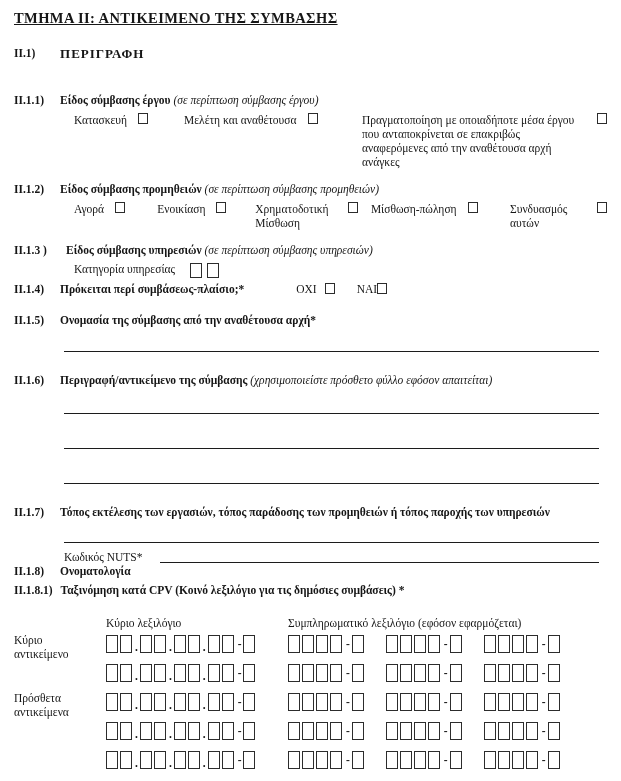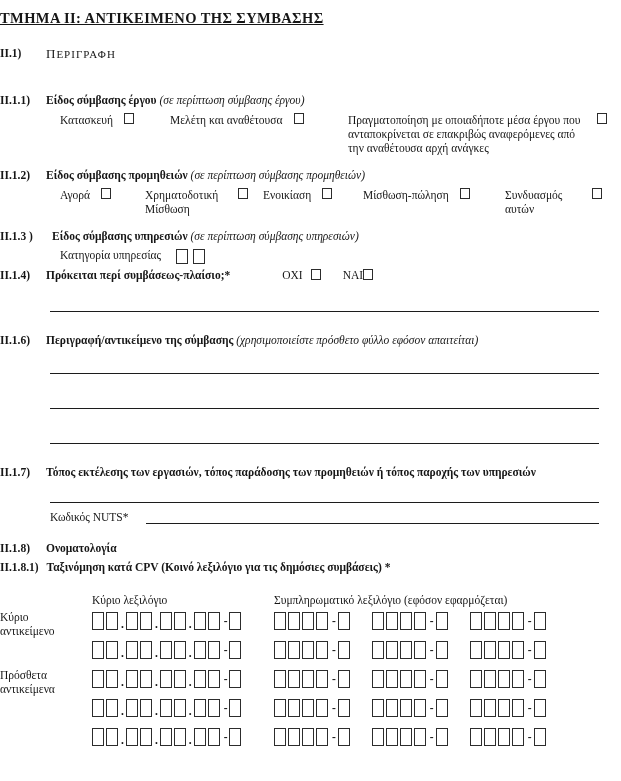--- a/index.html
+++ b/index.html
@@ -1,31 +1,31 @@
 <!DOCTYPE html>
 <html><head>
 <meta charset="utf-8">
 <style>
   html,body { margin:0; padding:0; background:#ffffff; }
   .page {
     position:relative; width:621px; height:781px; box-sizing:border-box;
-    padding:10px 14px 0 0; background:#ffffff; color:#161616;
+    padding:10px 14px 0 14px; background:#ffffff; color:#161616;
     font-family:"Liberation Serif","DejaVu Serif",serif;
     font-size:11.5px; line-height:1.22; overflow:hidden;
   }
   .doc-title {
     font-size:14.5px; font-weight:bold; letter-spacing:.4px;
     text-decoration:underline; margin:0 0 18px 0;
   }
   .sec { display:flex; align-items:flex-start; }
   .sec-id { flex:0 0 46px; font-weight:bold; white-space:nowrap; }
   .sec-body { flex:1; }
   .b { font-weight:bold; }
   .i { font-style:italic; font-weight:normal; }
-  .fl { display:block; font-weight:normal; font-size:11px; letter-spacing:1px; }
+  .fl { display:block; font-weight:bold; font-size:13px; letter-spacing:1px; }
   .fl::first-letter { font-size:13px; }
   .cbox {
     display:inline-block; width:10px; height:11px;
     border:1.2px solid #2c2c2c; background:#fff; box-sizing:border-box;
     flex:0 0 auto;
   }
   .svc-box { width:12px; height:15px; vertical-align:middle; margin-right:5px; }
   .opt { display:flex; gap:11px; align-items:flex-start; }
   .opt-label { display:inline-block; }
   .optrow { display:flex; }
@@ -80,26 +80,26 @@
     <span class="sec-id">ΙΙ.1.2)</span>
     <span class="sec-body">
       <span class="b">Είδος σύμβασης προμηθειών </span><span class="b i">(σε περίπτωση σύμβασης προμηθειών)</span>
     </span>
   </div>
   <div class="optrow" style="margin-left:60px; margin-bottom:13px">
     <div class="opt" style="width:85px">
       <span class="opt-label">Αγορά</span>
       <span class="cbox"></span>
     </div>
+    <div class="opt" style="width:100px">
+      <span class="opt-label">Ενοικίαση</span>
+      <span class="cbox"></span>
+    </div>
     <div class="opt" style="width:118px">
       <span class="opt-label" style="width:82px">Χρηματοδοτική Μίσθωση</span>
-      <span class="cbox"></span>
-    </div>
-    <div class="opt" style="width:100px">
-      <span class="opt-label">Ενοικίαση</span>
       <span class="cbox"></span>
     </div>
     <div class="opt" style="width:142px">
       <span class="opt-label">Μίσθωση-πώληση</span>
       <span class="cbox"></span>
     </div>
     <div class="opt" style="flex:1">
       <span class="opt-label" style="width:76px">Συνδυασμός αυτών</span>
       <span class="cbox"></span>
     </div>
@@ -126,38 +126,42 @@
         <span>ΟΧΙ</span>
         <span class="cbox"></span>
       </span>
       <span style="margin-left:22px; display:flex; align-items:center; gap:0">
         <span>ΝΑΙ</span>
         <span class="cbox"></span>
       </span>
     </span>
   </div>
 
+  <div class="sec" style="margin-bottom:12px">
+    <span class="sec-id">ΙΙ.1.5)</span>
+    <span class="sec-body b">Ονομασία της σύμβασης από την αναθέτουσα αρχή*</span>
+  </div>
   <div class="wline" style="margin-left:50px; margin-right:8px; margin-bottom:21px"></div>
 
   <div class="sec" style="margin-bottom:14px">
     <span class="sec-id">ΙΙ.1.6)</span>
     <span class="sec-body">
       <span class="b">Περιγραφή/αντικείμενο της σύμβασης </span><span class="i">(χρησιμοποιείστε πρόσθετο φύλλο εφόσον απαιτείται)</span>
     </span>
   </div>
   <div class="wline" style="margin-left:50px; margin-right:8px; margin-bottom:22px"></div>
   <div class="wline" style="margin-left:50px; margin-right:8px; margin-bottom:22px"></div>
   <div class="wline" style="margin-left:50px; margin-right:8px; margin-bottom:21px"></div>
 
   <div class="sec" style="margin-bottom:11px">
     <span class="sec-id">ΙΙ.1.7)</span>
     <span class="sec-body b" style="text-align:justify">Τόπος εκτέλεσης των εργασιών, τόπος παράδοσης των προμηθειών ή τόπος παροχής των υπηρεσιών</span>
   </div>
   <div class="wline" style="margin-left:50px; margin-right:8px; margin-bottom:7px"></div>
-  <div style="margin-left:50px; margin-right:8px; display:flex; align-items:flex-end; margin-bottom:17px">
+  <div style="margin-left:50px; margin-right:8px; display:flex; ">
     <span>Κωδικός NUTS*</span>
     <span class="wline" style="flex:1; margin-left:18px"></span>
   </div>
 
   <div class="sec" style="margin-bottom:5px">
     <span class="sec-id">ΙΙ.1.8)</span>
     <span class="sec-body b">Ονοματολογία</span>
   </div>
 
   <div style="margin-bottom:19px">

